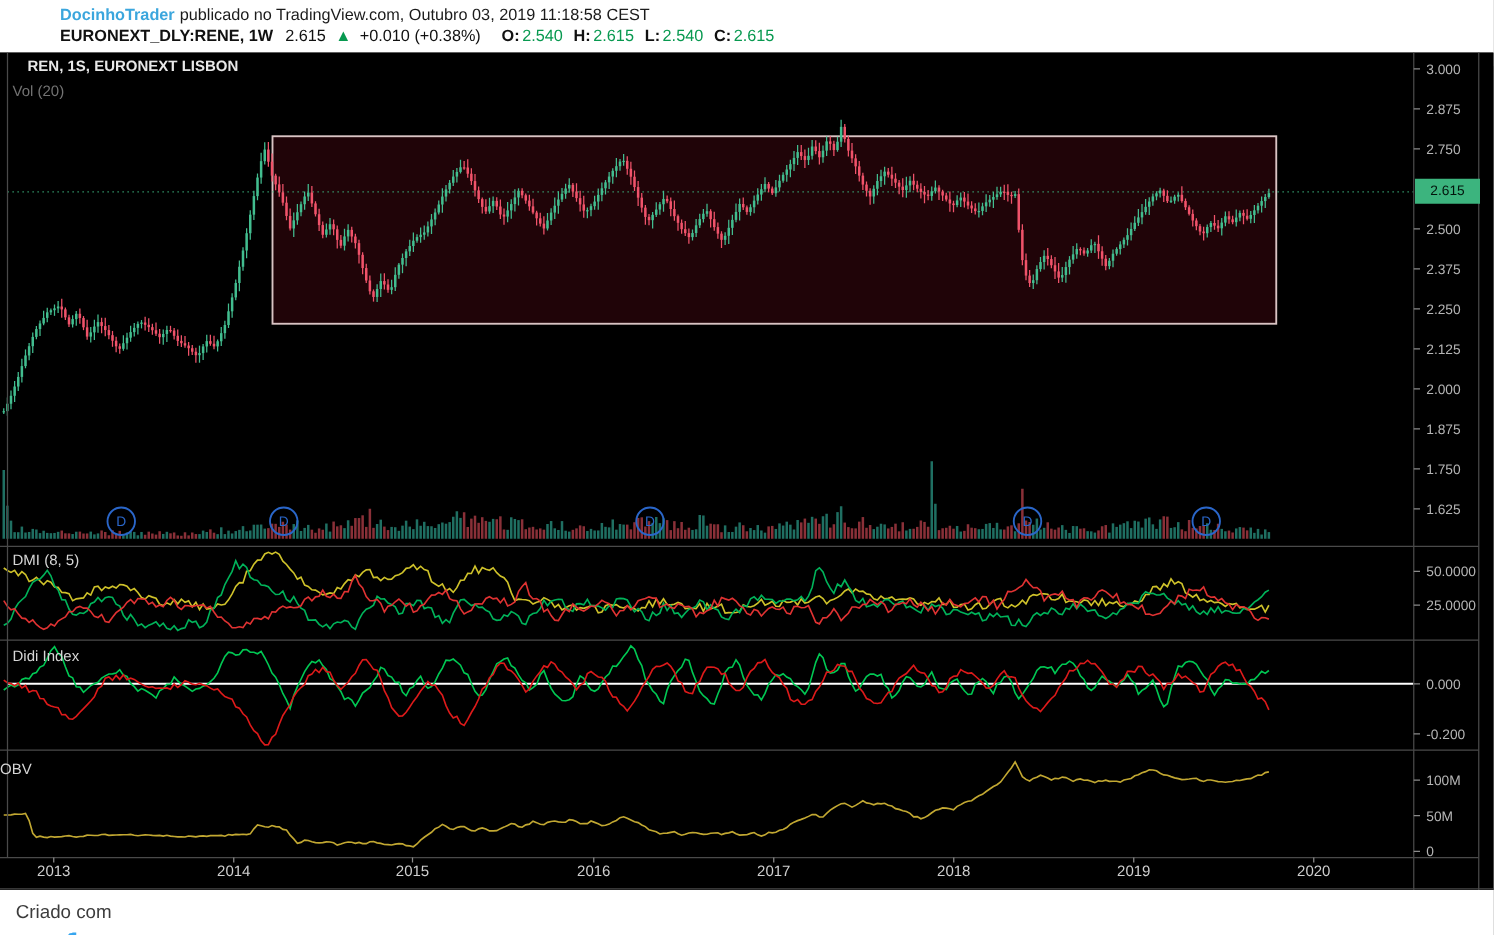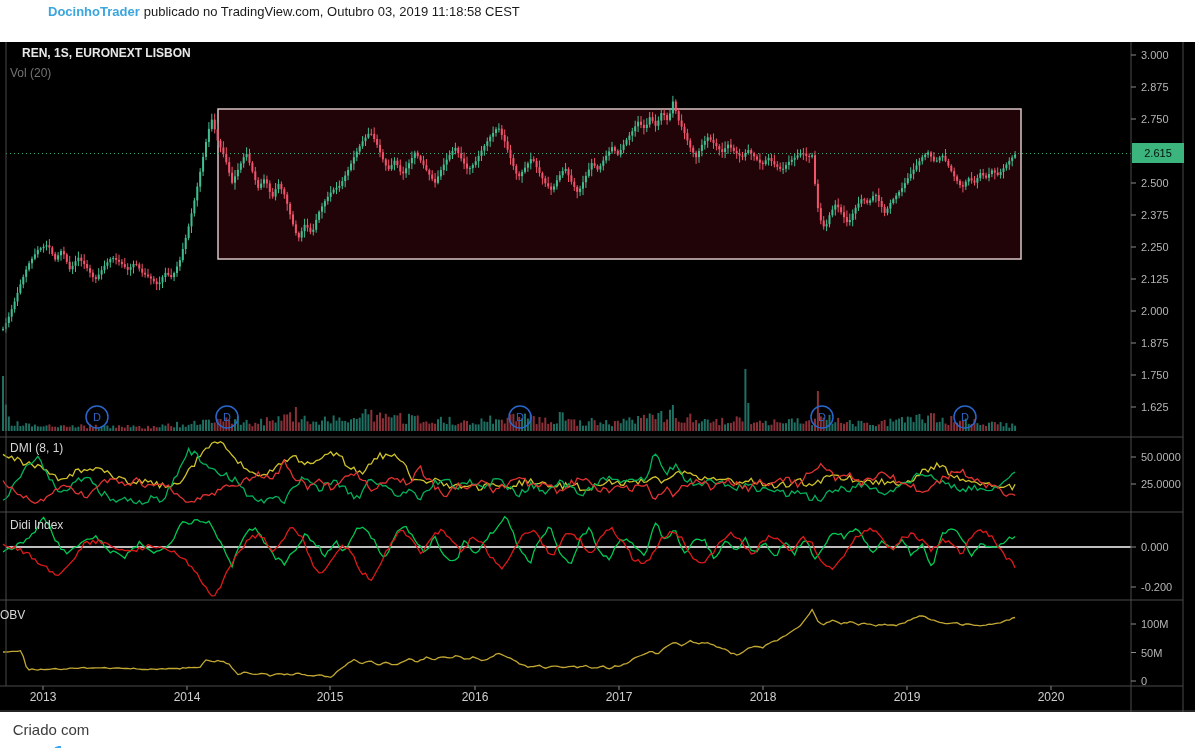--- a/index.html
+++ b/index.html
@@ -30,20 +30,30 @@
   .brand{color:#37a6ef;font-style:italic;}
 </style>
 </head>
 <body>
 
 <div class="screenshot">
 
   <div class="header">
     <div class="hline1">
       <span class="author">DocinhoTrader</span><span>publicado no TradingView.com, Outubro 03, 2019 11:18:58 CEST</span>
+    </div>
+    <div class="hline2">
+      <span class="sym">EURONEXT_DLY:RENE, 1W</span>
+      <span class="last">2.615</span>
+      <span class="arrow">▲</span>
+      <span class="chg">+0.010 (+0.38%)</span>
+      <span class="lbl">O:</span><span class="val">2.540</span>
+      <span class="lbl">H:</span><span class="val">2.615</span>
+      <span class="lbl">L:</span><span class="val">2.540</span>
+      <span class="lbl">C:</span><span class="val">2.615</span>
     </div>
   </div>
 
   <div class="chart">
     <svg id="cv" width="1195" height="670">
         <rect x="0" y="0" width="1195" height="670" fill="#000"></rect>
         <rect x="218" y="67" width="803" height="150" fill="rgba(178,24,44,0.18)" stroke="#d9c4c4" stroke-width="1.5"></rect>
         <line x1="6" y1="111.55999999999995" x2="1131" y2="111.55999999999995" stroke="#3cb47e" stroke-width="1" stroke-dasharray="1,3"></line>
         <line x1="3" y1="284.60139255881313" x2="3" y2="289.27001946341994" stroke="#42bd8f" stroke-width="1"></line>
         <rect x="2" y="286.92" width="2" height="1" fill="#42bd8f"></rect>
@@ -1168,21 +1178,21 @@
         <text x="619" y="659" text-anchor="middle" font-size="12" font-family="&quot;Liberation Sans&quot;,sans-serif" fill="#cfcfcf">2017</text>
         <line x1="763" y1="644" x2="763" y2="648" stroke="#8a8a8a" stroke-width="1"></line>
         <text x="763" y="659" text-anchor="middle" font-size="12" font-family="&quot;Liberation Sans&quot;,sans-serif" fill="#cfcfcf">2018</text>
         <line x1="907" y1="644" x2="907" y2="648" stroke="#8a8a8a" stroke-width="1"></line>
         <text x="907" y="659" text-anchor="middle" font-size="12" font-family="&quot;Liberation Sans&quot;,sans-serif" fill="#cfcfcf">2019</text>
         <line x1="1051" y1="644" x2="1051" y2="648" stroke="#8a8a8a" stroke-width="1"></line>
         <text x="1051" y="659" text-anchor="middle" font-size="12" font-family="&quot;Liberation Sans&quot;,sans-serif" fill="#cfcfcf">2020</text>
       </svg>
     <div class="pane-title t-main">REN, 1S, EURONEXT LISBON</div>
     <div class="pane-title t-vol">Vol (20)</div>
-    <div class="pane-title t-dmi">DMI (8, 1)</div>
+    <div class="pane-title t-dmi">DMI (8, 5)</div>
     <div class="pane-title t-didi">Didi Index</div>
     <div class="pane-title t-obv">OBV</div>
     <div class="last-price">2.615</div>
   </div>
 
   <div class="footer">
     <div class="fwrap">
       <span>Criado com</span>
       <svg width="22" height="18" viewBox="0 0 22 18">
         <path d="M1 15 L8 6 L12 10 L18 2 L21 2 L21 15 Z" fill="#37a6ef"></path>

